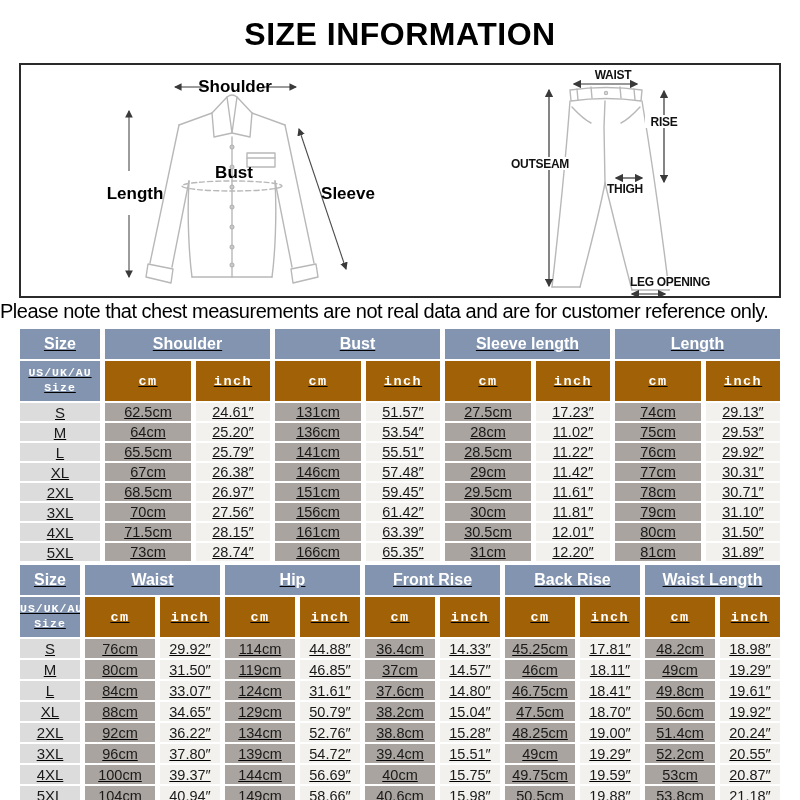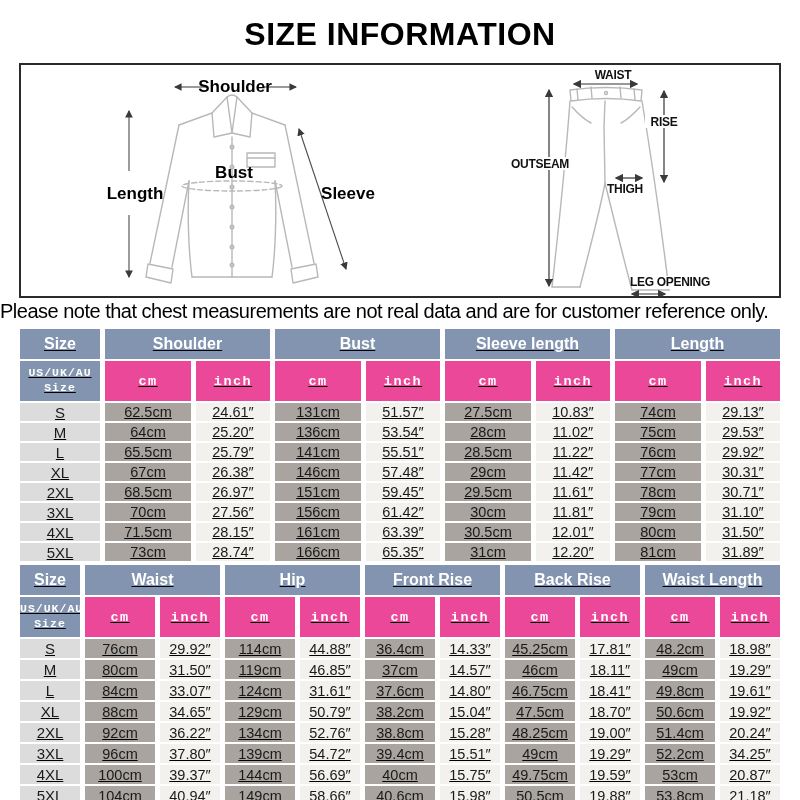--- a/index.html
+++ b/index.html
@@ -38,21 +38,21 @@
   .sizechart th,.sizechart td{padding:0;text-align:center;vertical-align:middle;overflow:hidden;}
   .sizechart th.corner,.sizechart th.group{
     background:#8294af;color:#fff;font-weight:bold;font-size:16px;height:30px;
   }
   .sizechart th.subcorner{
     background:#8294af;color:#fff;height:40px;
     font-family:"Liberation Mono",monospace;font-weight:bold;font-size:11.5px;
     line-height:1.3;letter-spacing:1px;
   }
   .sizechart th.unit{
-    background:#ec4899;color:#fff;height:20px;
+    background:#a16207;color:#fff;height:20px;
     font-family:"Liberation Mono",monospace;font-weight:bold;font-size:13.5px;
     letter-spacing:1.5px;
   }
   .sizechart td{font-size:14.5px;color:#1a1a1a;height:18px;}
   #pants-table td{height:19px;}
   .sizechart td.size{background:#dcdcdc;font-size:15px;}
   .sizechart td.cm{background:#a9a49f;}
   .sizechart td.inch{background:#f2f1ee;}
   #shirt-table col.col-size{width:80px;}
   #shirt-table col.col-cm{width:86px;}
@@ -206,21 +206,21 @@
         </tr>
       </thead>
       <tbody>
         <tr>
           <td class="size">S</td>
           <td class="cm">62.5cm</td>
           <td class="inch">24.61″</td>
           <td class="cm">131cm</td>
           <td class="inch">51.57″</td>
           <td class="cm">27.5cm</td>
-          <td class="inch">10.83″</td>
+          <td class="inch">17.23″</td>
           <td class="cm">74cm</td>
           <td class="inch">29.13″</td>
         </tr>
         <tr>
           <td class="size">M</td>
           <td class="cm">64cm</td>
           <td class="inch">25.20″</td>
           <td class="cm">136cm</td>
           <td class="inch">53.54″</td>
           <td class="cm">28cm</td>
@@ -403,21 +403,21 @@
           <td class="size">3XL</td>
           <td class="cm">96cm</td>
           <td class="inch">37.80″</td>
           <td class="cm">139cm</td>
           <td class="inch">54.72″</td>
           <td class="cm">39.4cm</td>
           <td class="inch">15.51″</td>
           <td class="cm">49cm</td>
           <td class="inch">19.29″</td>
           <td class="cm">52.2cm</td>
-          <td class="inch">34.25″</td>
+          <td class="inch">20.55″</td>
         </tr>
         <tr>
           <td class="size">4XL</td>
           <td class="cm">100cm</td>
           <td class="inch">39.37″</td>
           <td class="cm">144cm</td>
           <td class="inch">56.69″</td>
           <td class="cm">40cm</td>
           <td class="inch">15.75″</td>
           <td class="cm">49.75cm</td>

